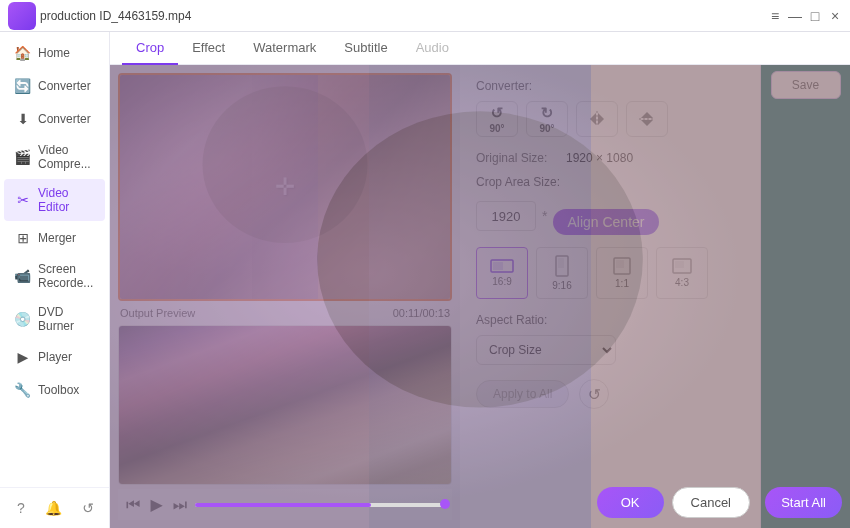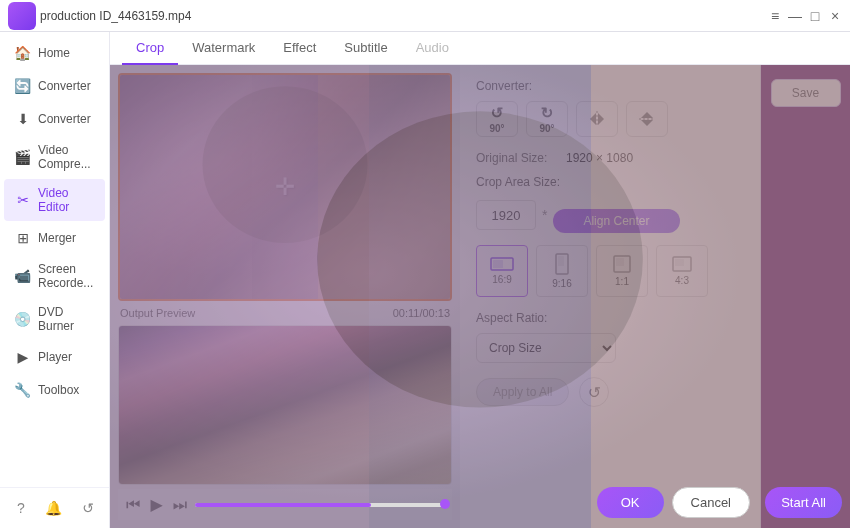--- a/index.html
+++ b/index.html
@@ -317,22 +317,22 @@
       font-size: 13px;
       color: #333;
       outline: none;
     }
     .crop-sep { color: #888; font-size: 14px; }
     .align-center-btn {
       background: linear-gradient(135deg, #a855f7, #8b5cf6);
       color: #fff;
       border: none;
       border-radius: 20px;
-      padding: 5px 30px;
-      font-size: 12px;
+      padding: 5px 14px;
+      font-size: 14px;
       cursor: pointer;
       white-space: nowrap;
       margin-top: 12px;
     }
 
     
     .ratio-row {
       display: flex;
       gap: 8px;
       margin-bottom: 14px;
@@ -397,26 +397,26 @@
       background: #fff;
       cursor: pointer;
       display: flex; align-items: center; justify-content: center;
       font-size: 16px;
       color: #666;
     }
 
     
     .far-right-panel {
       width: 90px;
-      background: #701a75;
+      background: #0f766e;
       border-left: 1px solid #e8e0f8;
       display: flex;
       flex-direction: column;
       align-items: center;
-      padding: 14px 8px;
+      padding: 6px 8px;
       gap: 8px;
       flex-shrink: 0;
     }
     .save-btn {
       width: 70px;
       padding: 6px 0;
       background: #fff;
       border: 1px solid #d0c0f0;
       border-radius: 6px;
       font-size: 12px;
@@ -530,22 +530,22 @@
       <div class="sidebar-bottom-btn">?</div>
       <div class="sidebar-bottom-btn">🔔</div>
       <div class="sidebar-bottom-btn">↺</div>
     </div>
   </div>
 
   <div class="content-area">
 
     <div class="tabs-bar">
       <div class="tab active">Crop</div>
+      <div class="tab">Effect</div>
       <div class="tab">Watermark</div>
-      <div class="tab">Effect</div>
       <div class="tab">Subtitle</div>
       <div class="tab disabled">Audio</div>
     </div>
 
     <div class="editor-layout relative">
 
       <div class="video-section">
 
         <div class="video-preview-top">
           <div class="video-frame">

